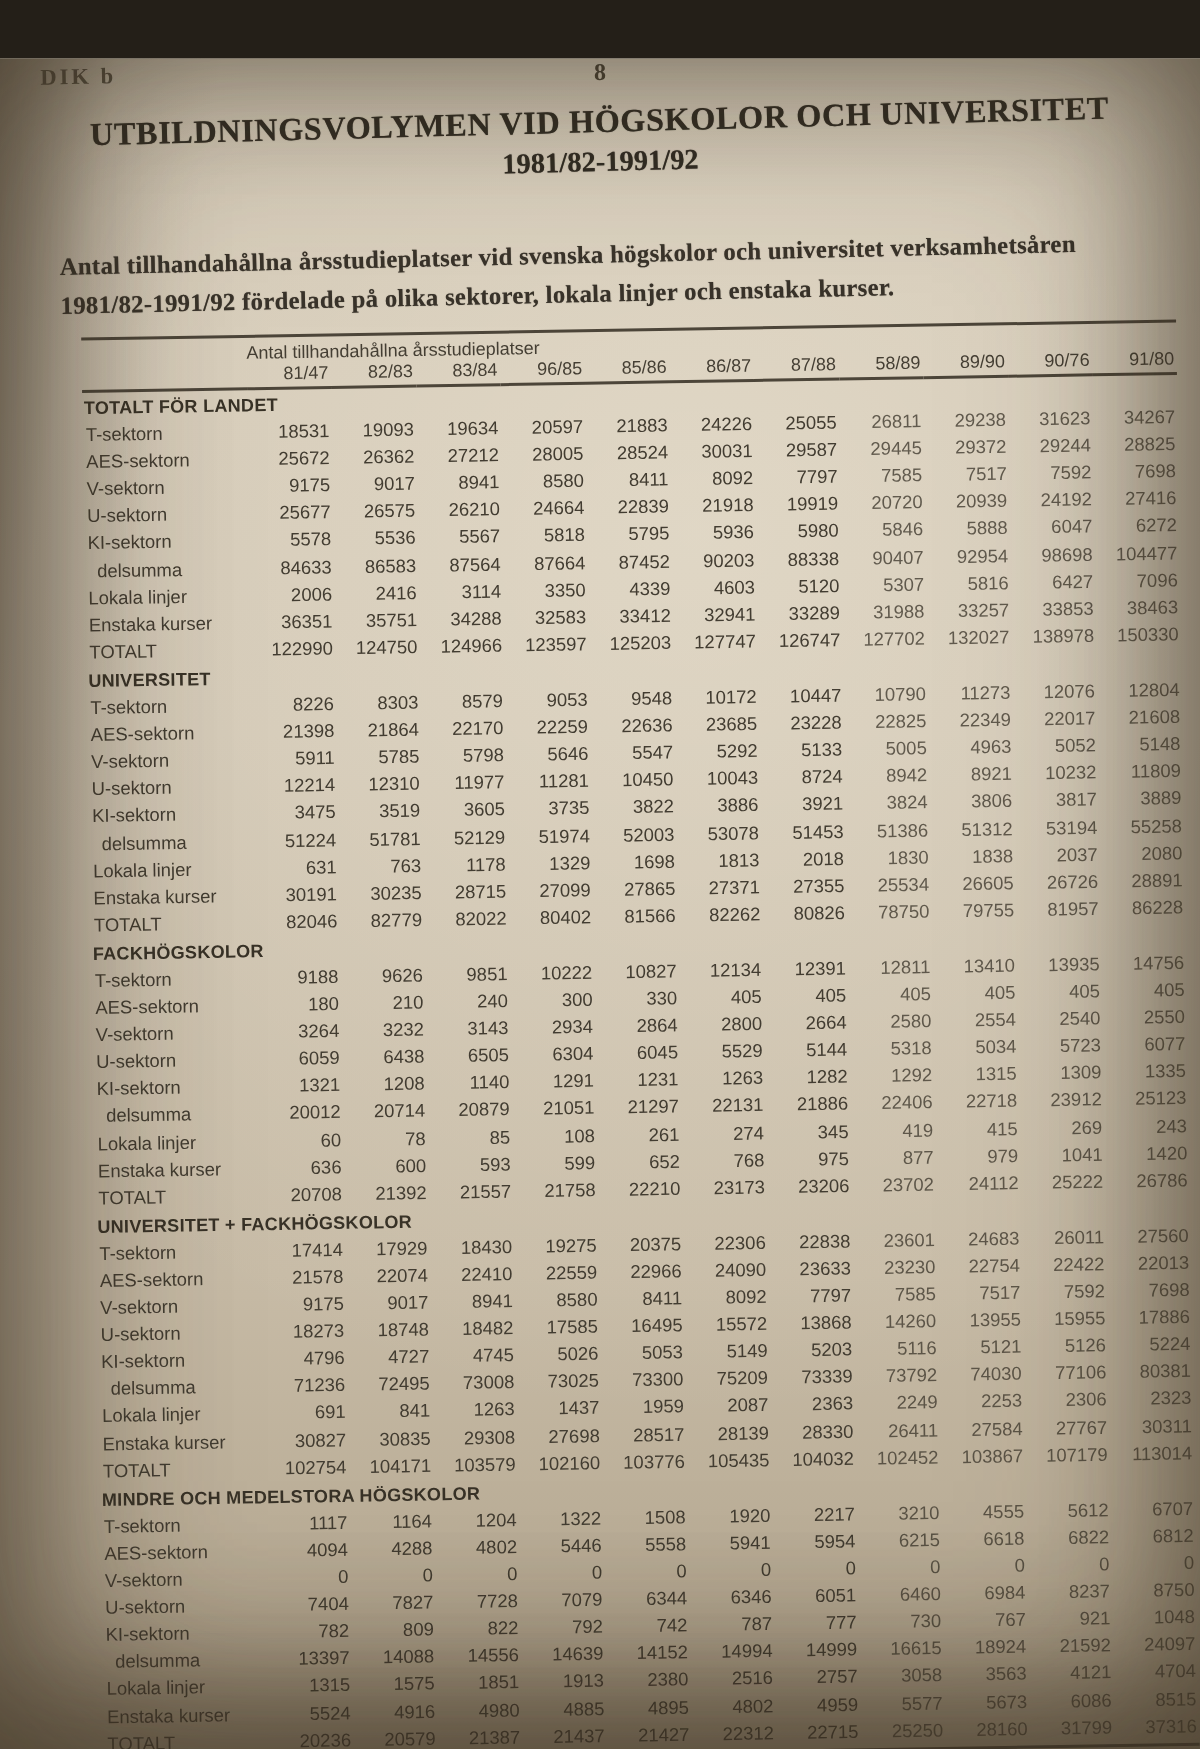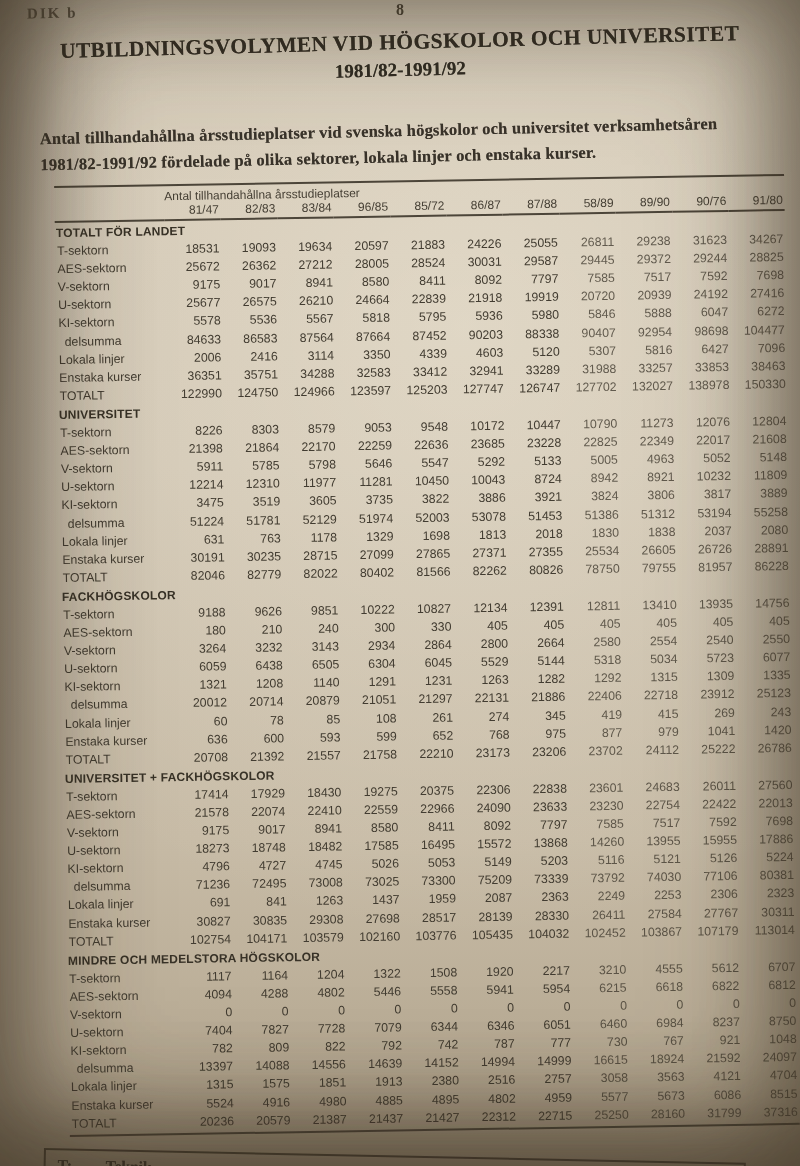--- a/index.html
+++ b/index.html
@@ -6,20 +6,21 @@
   body{width:800px;height:1166px;overflow:hidden;background:#241f18;}
   .sheet{
     position:absolute;inset:0;
     background:
       radial-gradient(120% 85% at 58% 28%, rgba(255,250,235,0.32), rgba(255,250,235,0) 62%),
       linear-gradient(100deg, rgba(56,46,30,0.38) 0%, rgba(56,46,30,0.08) 8%, rgba(56,46,30,0) 15%),
       linear-gradient(180deg,#d4c9b6 0%,#d0c5b2 40%,#c7bba6 72%,#b5a891 94%,#a3967f 100%);
     color:#3a352c;
     font-family:"Liberation Sans", sans-serif;
     filter: blur(0.3px);
+    margin-top: 39px;
   }
   .vignette{position:absolute;inset:0;pointer-events:none;
     box-shadow: inset 0 0 150px rgba(58,48,32,0.5), inset -30px 0 90px rgba(58,48,32,0.22),
                 inset 0 -50px 90px rgba(58,48,32,0.30), inset 40px -30px 110px rgba(58,48,32,0.30);}
   .corner-label{position:absolute;top:6px;left:27px;font:bold 15px/1 "Liberation Serif",serif;
     color:#574f41;letter-spacing:2px;transform:rotate(-1deg);}
   .page-number{position:absolute;top:2px;left:0;width:100%;text-align:center;
     font:bold 16px/1 "Liberation Serif",serif;color:#4a4336;}
   .title-block{margin:30px 10px 0 10px;text-align:center;transform:rotate(-1.5deg);
     color:#322d24;text-shadow:0 0 0.6px rgba(50,45,36,0.7);}
@@ -86,21 +87,21 @@
           <col class="c-num">
           <col class="c-num">
       </colgroup>
       <thead>
           <tr>
             <td class="spacer"></td>
             <td>81/47</td>
             <td>82/83</td>
             <td>83/84</td>
             <td>96/85</td>
-            <td>85/72</td>
+            <td>85/86</td>
             <td>86/87</td>
             <td>87/88</td>
             <td>58/89</td>
             <td>89/90</td>
             <td>90/76</td>
             <td>91/80</td>
           </tr>
         </thead>
       <tbody>
           <tr class="section-row">

